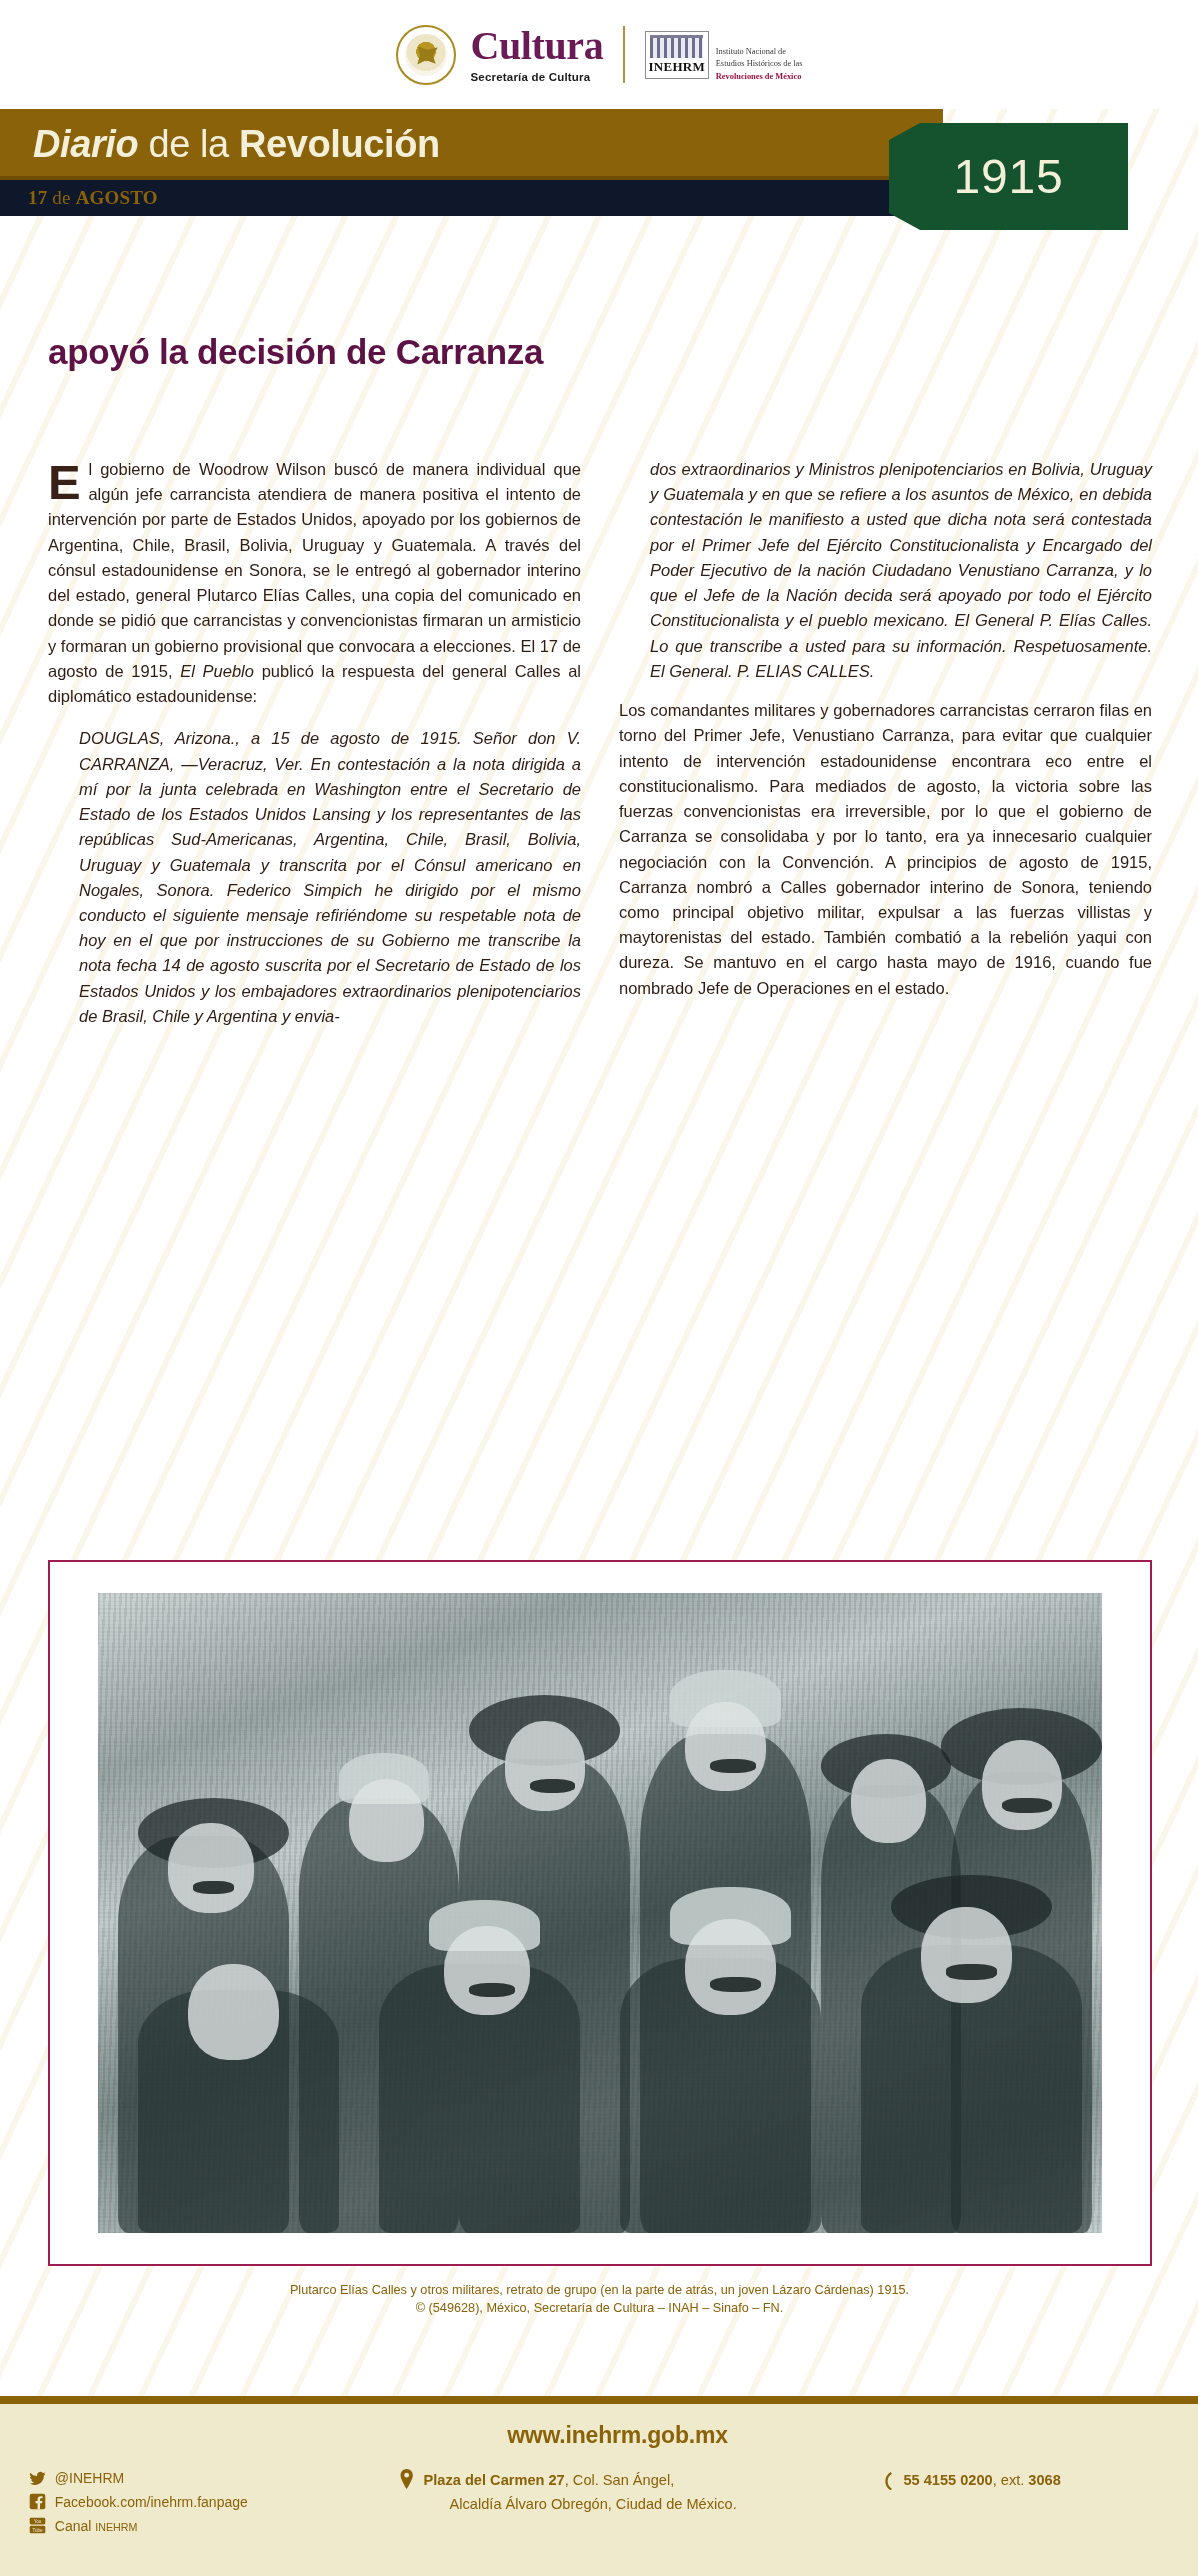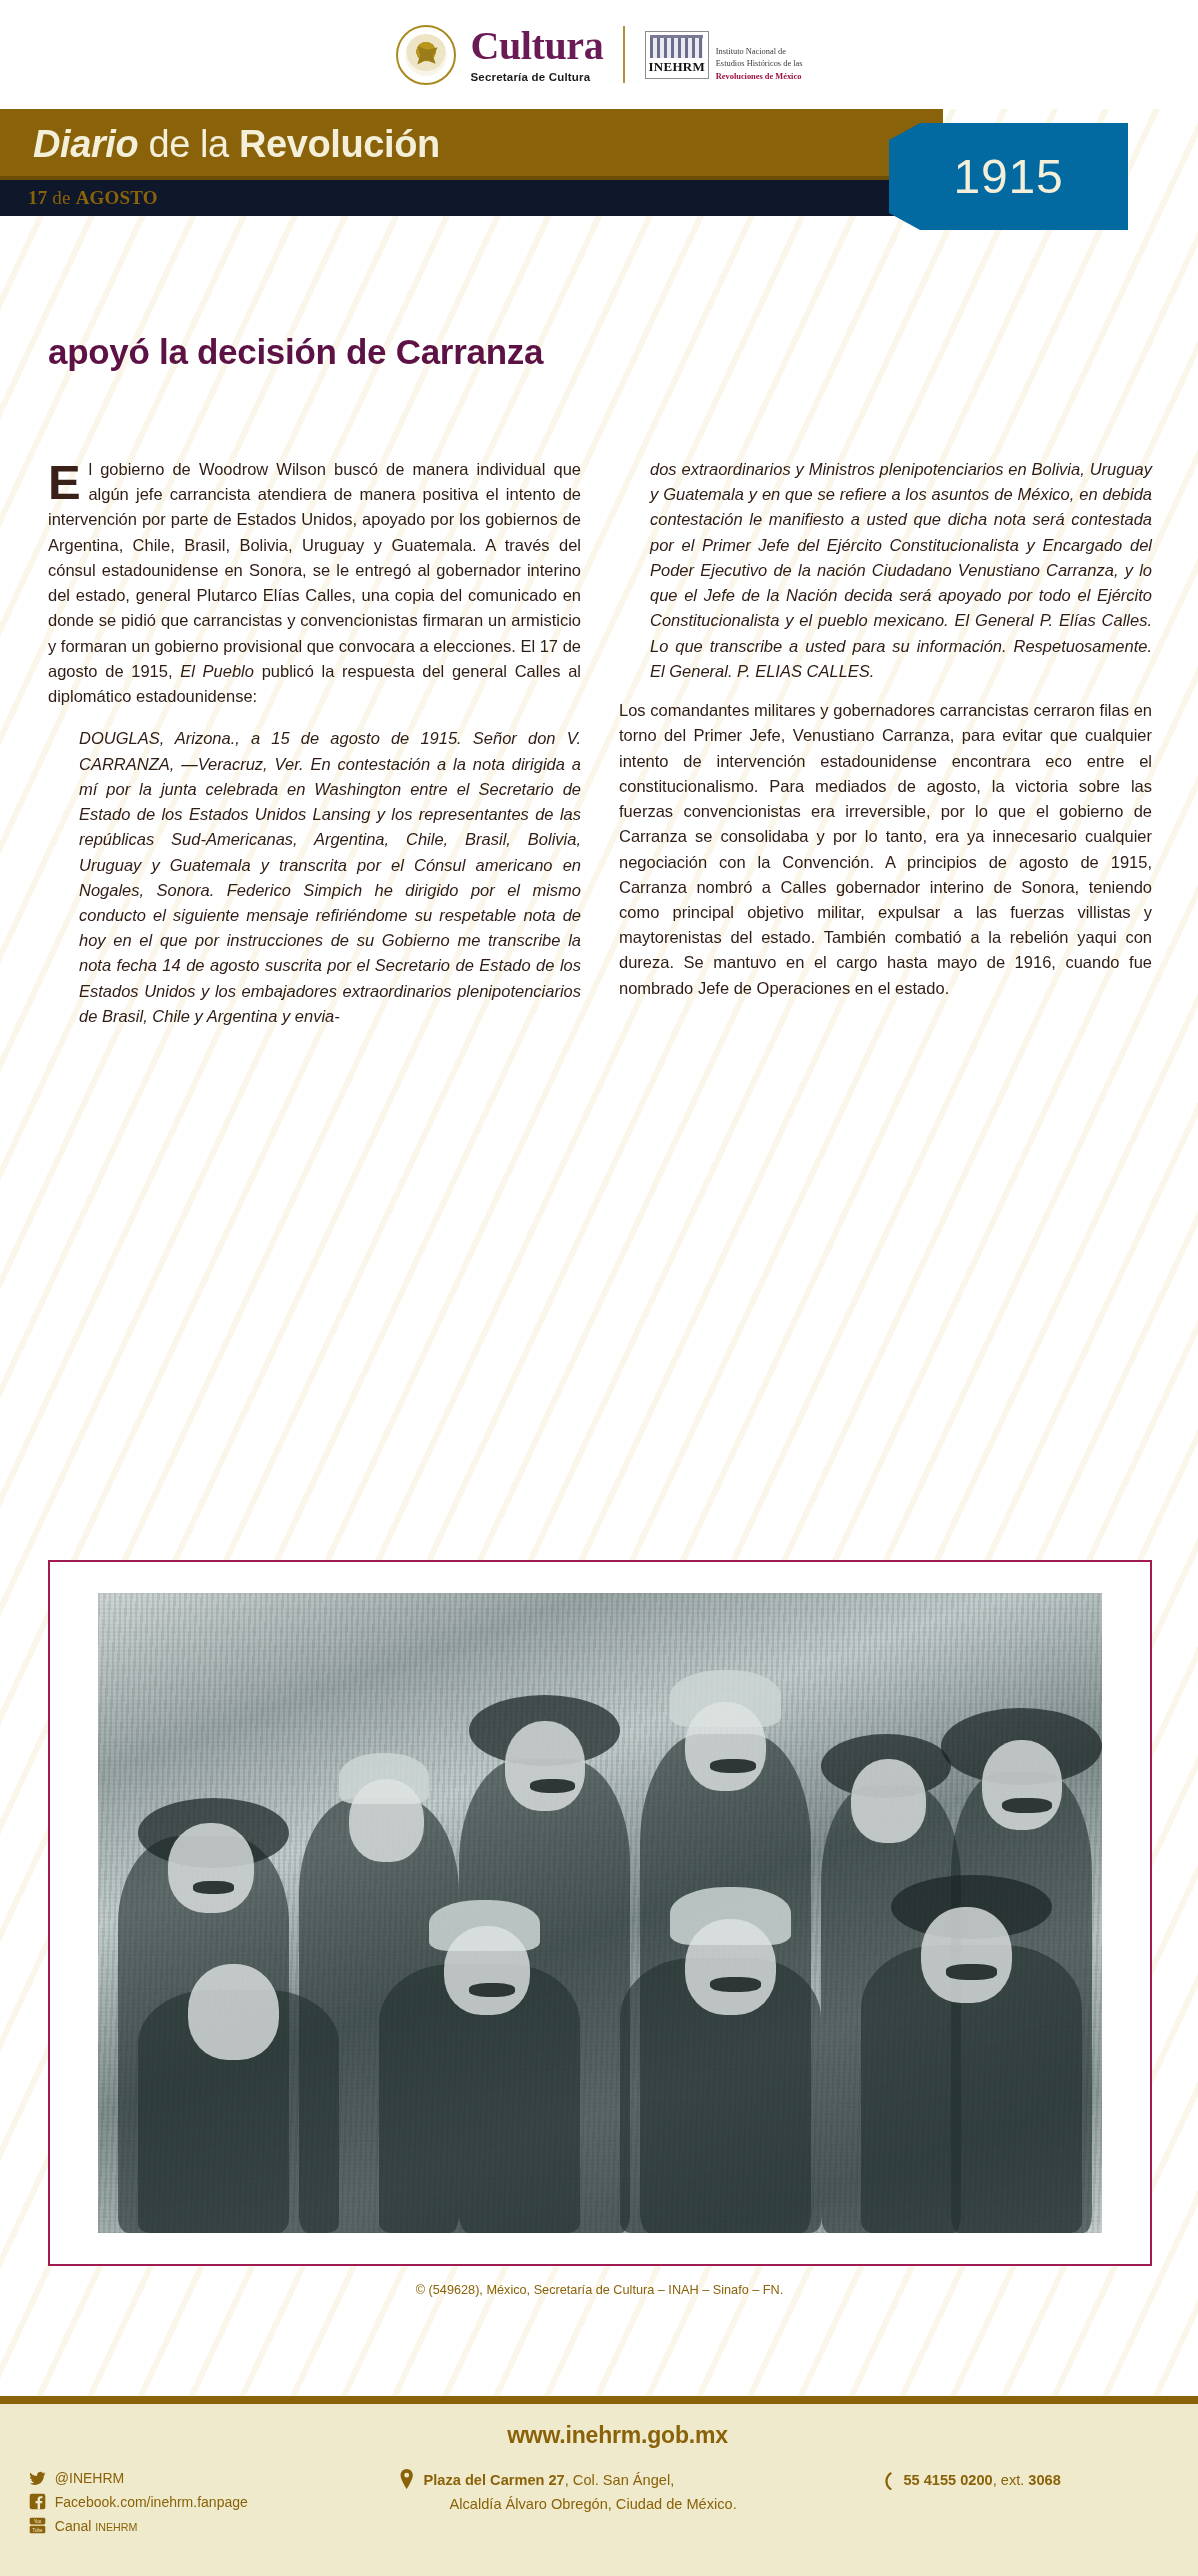--- a/index.html
+++ b/index.html
@@ -173,21 +173,21 @@
     letter-spacing: 0.2px;
   }
   .datebar-text .d-num { font-weight: 700; }
   .datebar-text .d-de  { font-weight: 400; }
   .datebar-text .d-mon { font-weight: 700; }
 
   .year-badge {
     position: absolute;
     top: 123px; left: 889px;
     width: 239px; height: 107px;
-    background: #0369a1;
+    background: #14532d;
     clip-path: polygon(13% 0%, 100% 0%, 100% 100%, 13% 100%, 0% 84%, 0% 16%);
     display: flex;
     align-items: center;
     justify-content: center;
   }
   .year-badge span {
     font-family: "Liberation Sans", sans-serif;
     font-size: 48px;
     color: #f3efd8;
     letter-spacing: 0.8px;
@@ -475,20 +475,21 @@
     <div class="mous" style="left:61%; top:60%; width:5%;  height:2.4%;"></div>
 
     <div class="fig body" style="left:76%; top:55%; width:22%; height:45%;"></div>
     <div class="hat" style="left:79%; top:44%; width:16%; height:10%;"></div>
     <div class="head" style="left:82%; top:49%; width:9%;  height:15%;"></div>
     <div class="mous" style="left:84.5%;top:58%;width:5%;  height:2.4%;"></div>
   </div>
 </div>
 
 <div class="photo-caption">
+  <div>Plutarco Elías Calles y otros militares, retrato de grupo (en la parte de atrás, un joven Lázaro Cárdenas) 1915.</div>
   <div>© (549628), México, Secretaría de Cultura – INAH – Sinafo – FN.</div>
 </div>
 
 <div class="footer-rule"></div>
 <div class="footer"></div>
 
 <div class="footer-url">www.inehrm.gob.mx</div>
 
 <div class="social">
   <div class="social-row">

